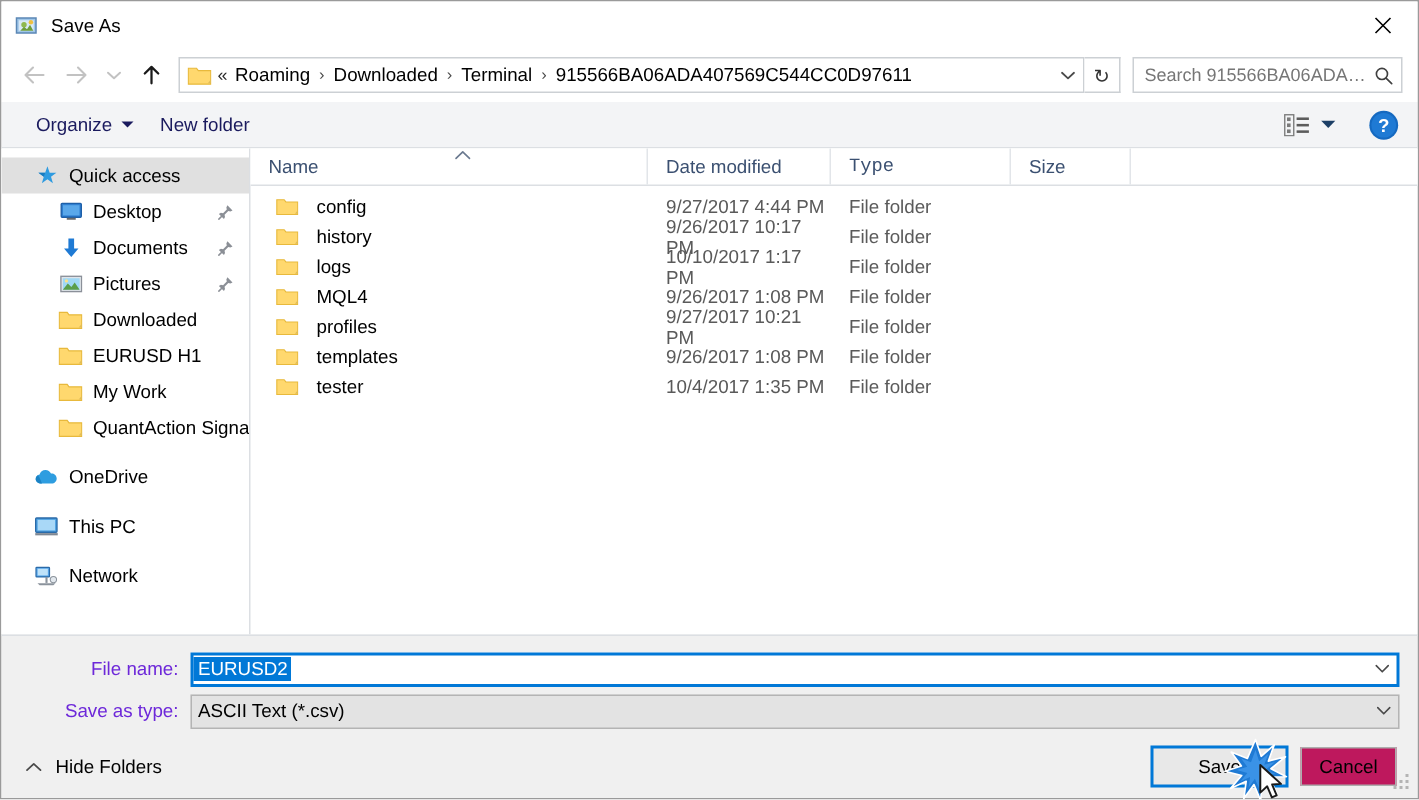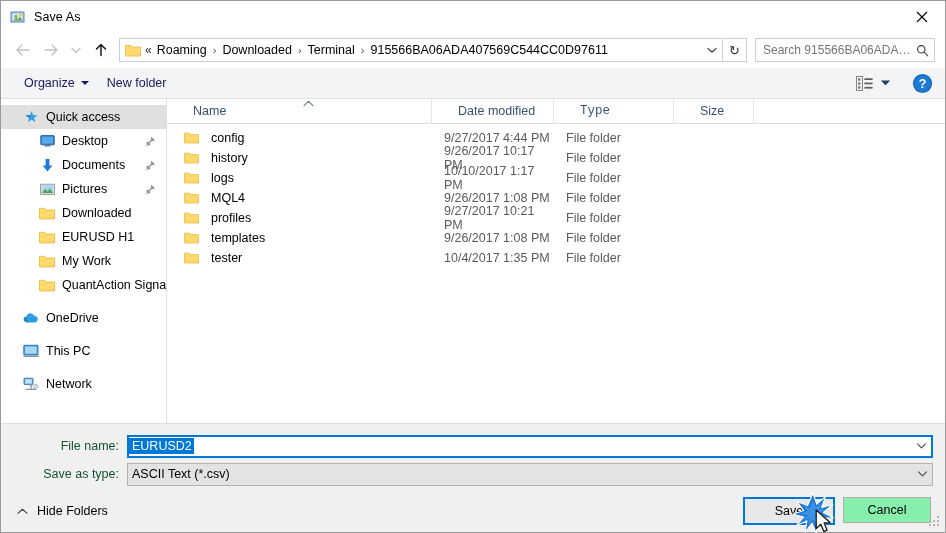--- a/index.html
+++ b/index.html
@@ -174,21 +174,21 @@
   .colhead {
     height: 25px; flex: 0 0 25px;
     display: flex; align-items: flex-end;
     border-bottom: 1px solid #dcdfe3;
     position: relative;
     background: #fff;
   }
   .col {
     font-size: 12.5px; color: #3b5071;
     height: 24px; display: flex; align-items: center;
-    padding-left: 26px;
+    padding-left: 12px;
     border-right: 1px solid #e2e5e9;
     position: relative;
   }
   .col.name  { width: 265px; flex: 0 0 265px; }
   .col.date  { width: 122px; flex: 0 0 122px; }
   .col.type  { width: 120px; flex: 0 0 120px; font-family: Liberation Mono, monospace; }
   .col.size  { width: 80px;  flex: 0 0 80px; }
   .sort-mark {
     position: absolute; top: 1px; left: 136px;
     color: #6b7a90; font-size: 9px; line-height: 9px;
@@ -205,21 +205,21 @@
   .formzone {
     flex: 0 0 66px;
     background: #f0f0f0;
     border-top: 1px solid #dcdfe3;
     padding: 10px 12px 0 0;
   }
   .frow { display: flex; align-items: center; height: 24px; margin-bottom: 4px; }
   .flabel {
     width: 126px; flex: 0 0 126px;
     text-align: right; padding-right: 8px;
-    font-size: 12.5px; color: #14532d;
+    font-size: 12.5px; color: #6d28d9;
   }
   .combo {
     flex: 1 1 auto; height: 23px;
     background: #fff;
     border: 1px solid #a6a6a6;
     display: flex; align-items: center;
     font-size: 12.5px;
     min-width: 0;
   }
   .combo.focused { border: 2px solid #0078d7; }
@@ -241,25 +241,25 @@
     background: #f0f0f0;
     display: flex; align-items: center;
     padding: 0 14px 0 10px;
     position: relative;
   }
   .hide-folders {
     display: flex; align-items: center; gap: 9px;
     font-size: 12.5px; color: #000;
     padding-left: 6px;
   }
-  .btns { margin-left: auto; display: flex; align-items: flex-start; gap: 8px; position: relative; }
+  .btns { margin-left: auto; display: flex; align-items: center; gap: 8px; position: relative; }
   .btn {
-    width: 88px; height: 26px;
+    width: 64px; height: 26px;
     font-size: 12.5px; color: #000;
-    background: #86efac;
+    background: #be185d;
     border: 1px solid #adadad;
     display: flex; align-items: center; justify-content: center;
   }
   .btn.primary {
     background: #e8e8e8;
     border: 2px solid #0078d7;
     width: 92px; height: 28px;
   }
   .grip {
     position: absolute; right: 3px; bottom: 3px;

